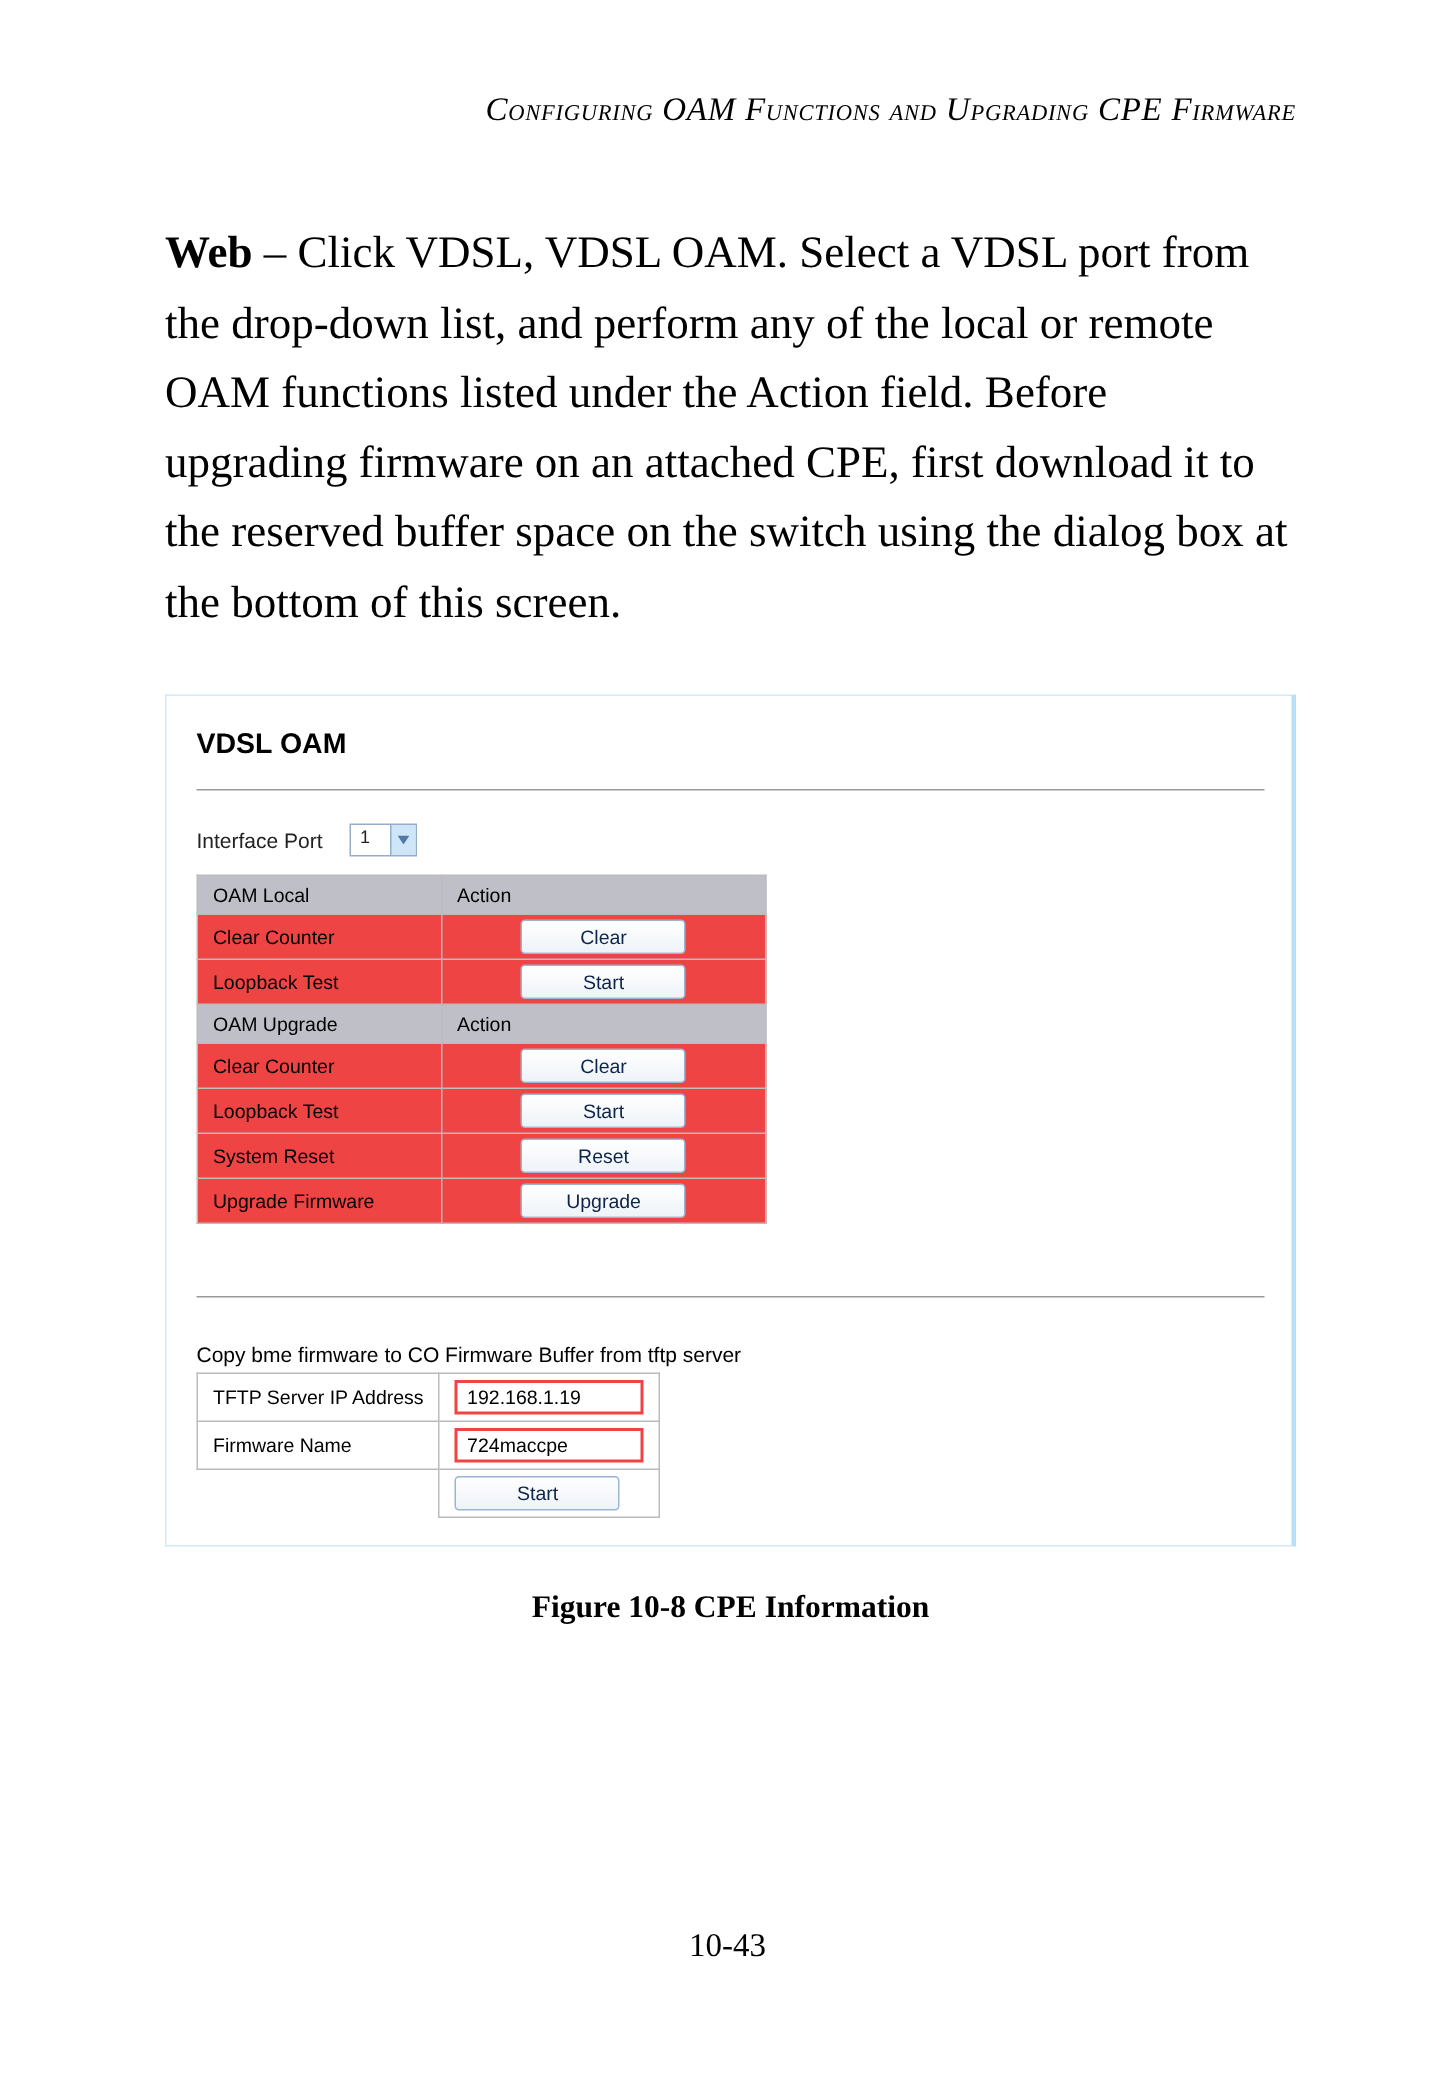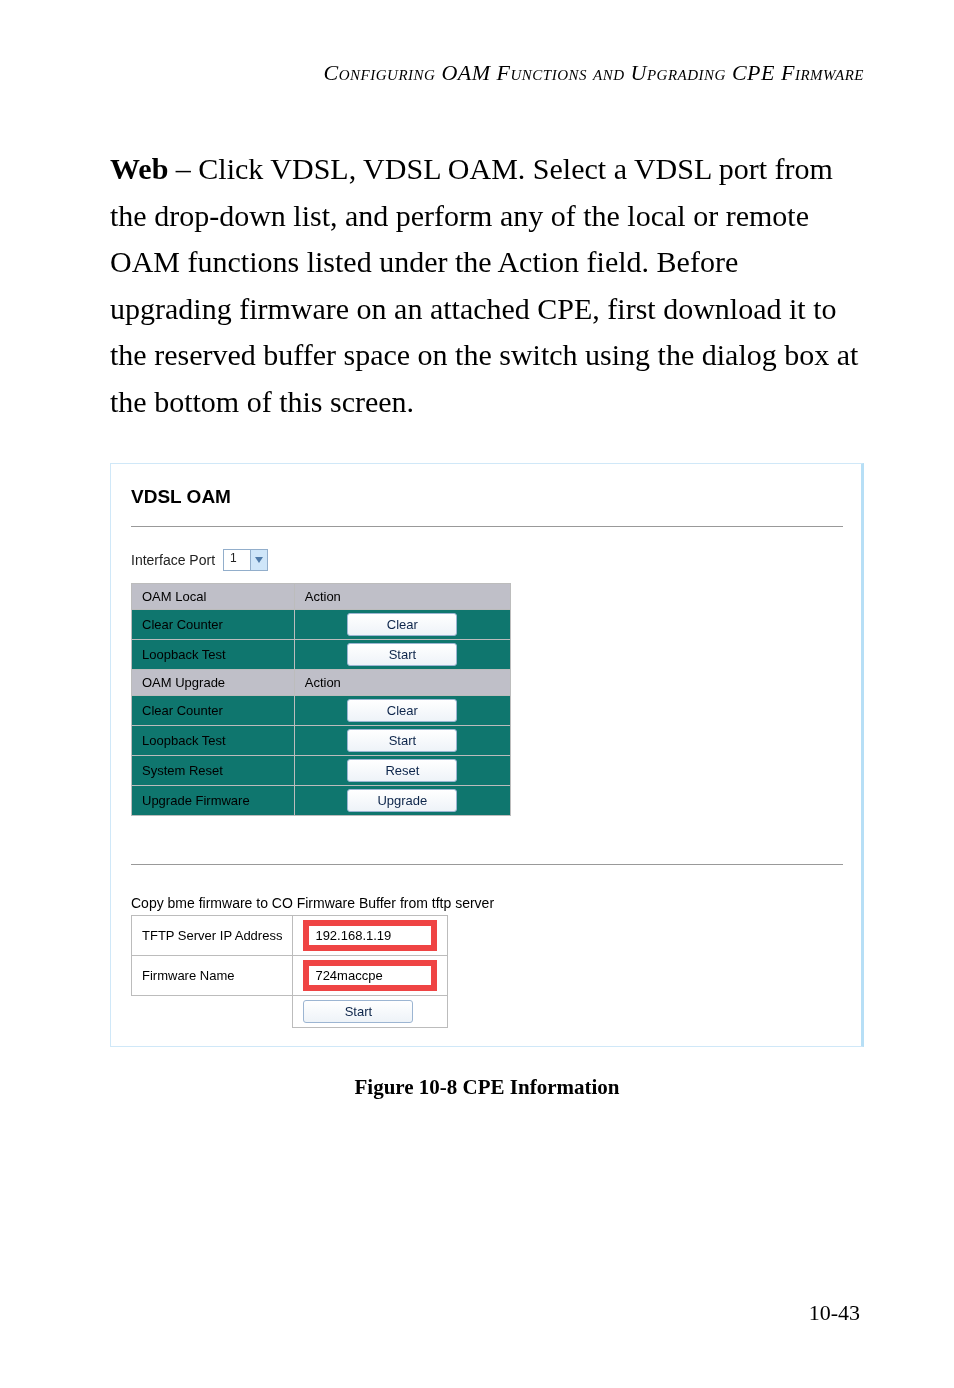--- a/index.html
+++ b/index.html
@@ -46,21 +46,21 @@
     margin: 4px 0 18px 0;
   }
   hr.rule {
     border: none;
     border-top: 1px solid #999;
     margin: 0 0 22px 0;
   }
   .row-ifport {
     display: flex;
     align-items: center;
-    gap: 8px;
+    gap: 18px;
     margin-bottom: 12px;
     font-size: 14px;
     color: #222;
   }
   .select {
     display: inline-flex;
     align-items: stretch;
     height: 20px;
     border: 1px solid #92aecb;
     font-size: 12px;
@@ -84,21 +84,21 @@
     width: 380px;
     border-collapse: collapse;
     font-size: 13px;
   }
   table.oam td {
     border: 1px solid #bcbcbc;
     padding: 5px 10px;
     vertical-align: middle;
     height: 26px;
     box-sizing: border-box;
-    background:#0f766e;
+    background:#ef4444;
   }
   table.oam td.hdr {
     background: #bfbfc8;
     color:#000;
     margin-left:39px;
   }
   table.oam td.actcell { text-align:center; padding:3px 30px; }
 
   .btn {
     display:inline-block;
@@ -129,37 +129,37 @@
   }
   table.copy td {
     border:1px solid #bcbcbc;
     padding:4px 10px;
     height:26px;
     box-sizing:border-box;
     vertical-align:middle;
     background:#fff;
   }
   .txtin {
-    border:6px solid #ef4444;
+    border:2px solid #ef4444;
     padding:2px 6px;
     font-size:13px;
     width:110px;
     background:#fff;
     font-family: Arial, Helvetica, sans-serif;
   }
   .btn-narrow { min-width:110px; }
 
   .fig-caption {
     text-align:center;
     font-size:21px;
     font-weight:bold;
     margin-top:22px;
   }
   .pagenum {
-    text-align:right;
+    text-align:center;
     font-size:22px;
     margin-top:200px;
     padding-right:4px;
   }
 </style>
 </head>
 <body>
 
 <div class="page">
 

